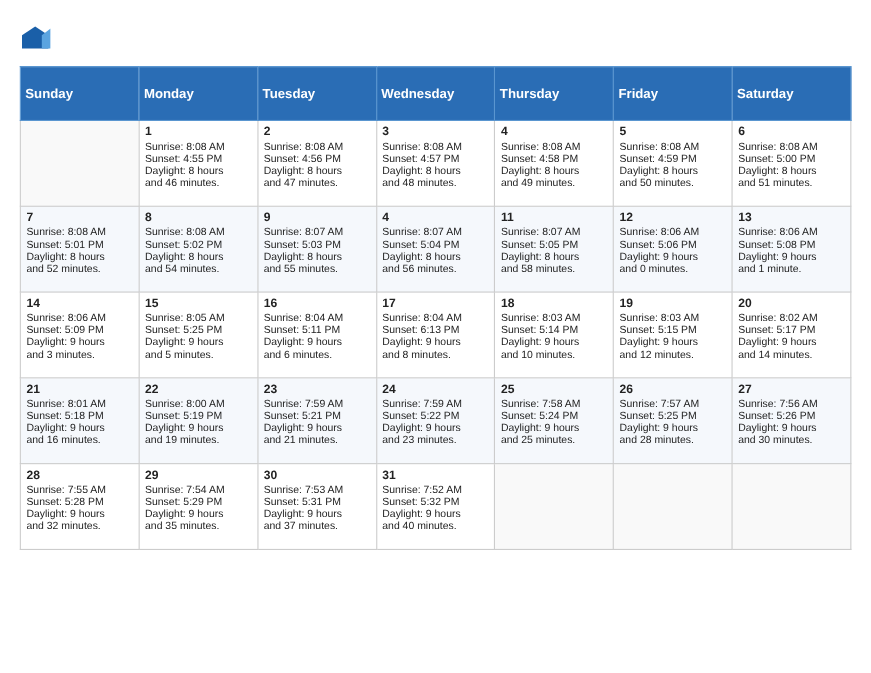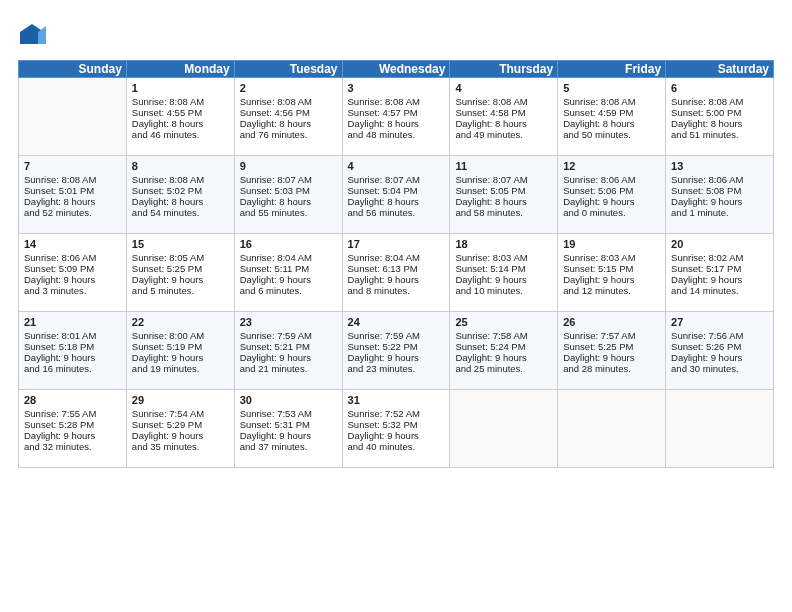--- a/index.html
+++ b/index.html
@@ -56,22 +56,22 @@
     table {
       width: 100%;
       border-collapse: collapse;
       table-layout: fixed;
     }
     thead tr th {
       background-color: #2a6db5;
       color: #fff;
       font-size: 12px;
       font-weight: bold;
-      padding: 1px 4px;
-      text-align: right;
+      padding: 17px 4px;
+      text-align: left;
       border: 1px solid #5a96d0;
     }
     tbody tr td {
       border: 1px solid #ccc;
       vertical-align: top;
       padding: 4px 5px;
       font-size: 9.5px;
       color: #222;
       height: 78px;
     }
@@ -132,21 +132,21 @@
             <div>Sunrise: 8:08 AM</div>
             <div>Sunset: 4:55 PM</div>
             <div>Daylight: 8 hours</div>
             <div>and 46 minutes.</div>
           </td>
           <td>
             <span class="day-num">2</span>
             <div>Sunrise: 8:08 AM</div>
             <div>Sunset: 4:56 PM</div>
             <div>Daylight: 8 hours</div>
-            <div>and 76 minutes.</div>
+            <div>and 47 minutes.</div>
           </td>
           <td>
             <span class="day-num">3</span>
             <div>Sunrise: 8:08 AM</div>
             <div>Sunset: 4:57 PM</div>
             <div>Daylight: 8 hours</div>
             <div>and 48 minutes.</div>
           </td>
           <td>
             <span class="day-num">4</span>

